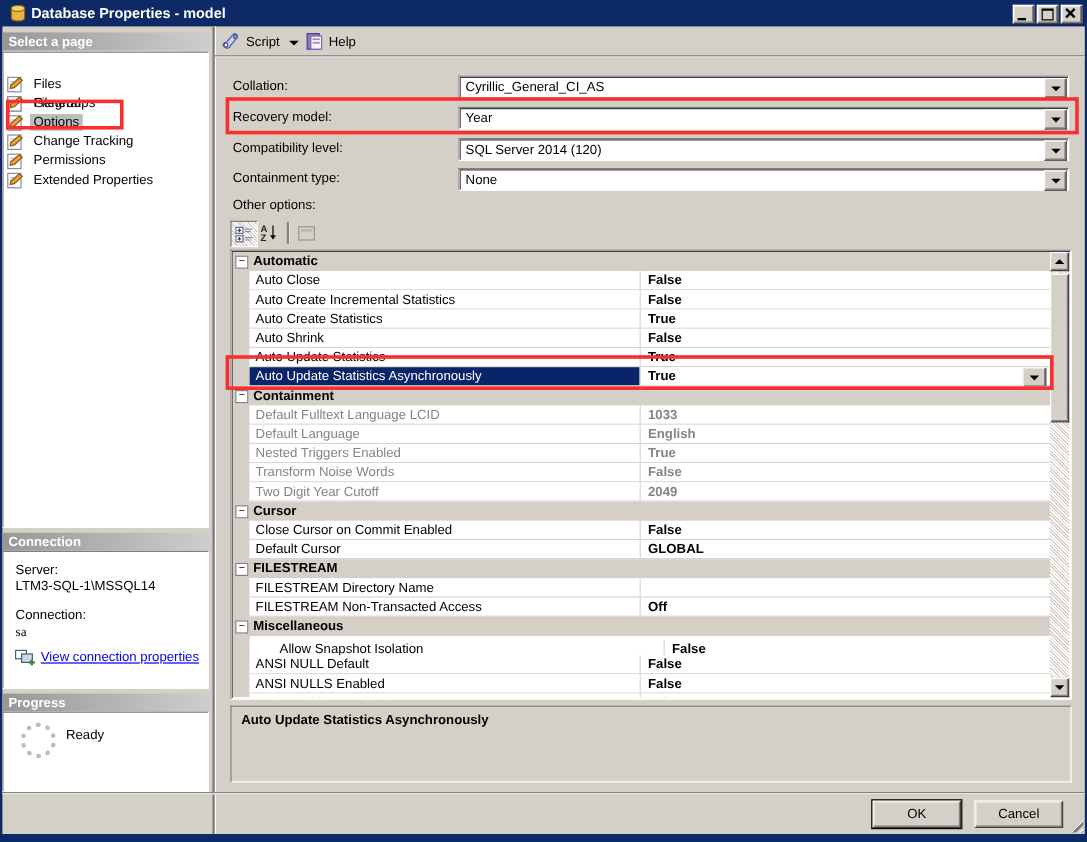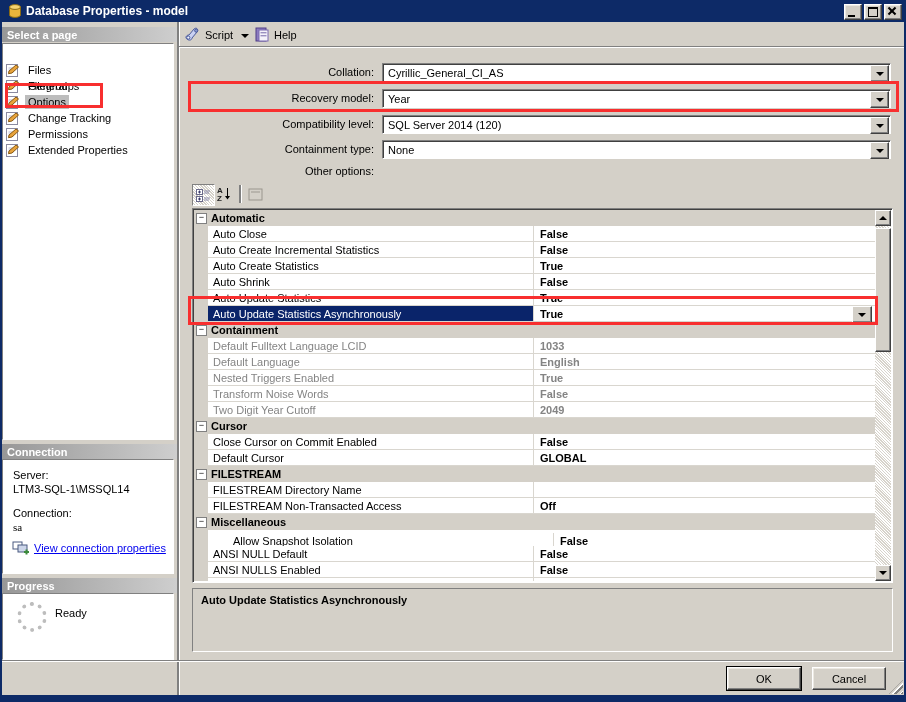--- a/index.html
+++ b/index.html
@@ -28,21 +28,21 @@
   .pageitem.selected .lbl{background:#bdbdbd;}
   .conn-label{color:#000;}
   #view-conn-link{color:#0000ee;text-decoration:underline;cursor:pointer;}
   #spinner{width:22px;height:22px;border:4px dotted #bdbdbd;border-radius:50%;}
   
   .vgroove{width:2px;background:#808080;border-right:1px solid #fff;}
   .hgroove{height:1px;background:#808080;border-bottom:1px solid #fff;}
   
   .tb-label{font-size:11px;}
   
-  .formlabel{left:194px;width:180px;text-align:right;}
+  .formlabel{left:194px;width:180px;}
   .combo{left:382px;width:509px;height:19px;background:#fff;border:1px solid;border-color:#808080 #fff #fff #808080;
          box-shadow:inset 1px 1px 0 #404040;box-sizing:border-box;}
   .combo .val{position:absolute;left:5px;top:3px;white-space:nowrap;}
   .combo .btn{position:absolute;right:1px;top:1px;width:17px;height:15px;background:#d4d0c8;
               border:1px solid;border-color:#fff #404040 #404040 #fff;box-shadow:inset -1px -1px 0 #808080;
               display:flex;align-items:center;justify-content:center;}
   .arrow-down{width:0;height:0;border-left:4px solid transparent;border-right:4px solid transparent;border-top:4px solid #000;}
   
   .gtbtn{width:21px;height:20px;display:flex;align-items:center;justify-content:center;}
   .gtbtn.pressed{border:1px solid;border-color:#808080 #fff #fff #808080;

